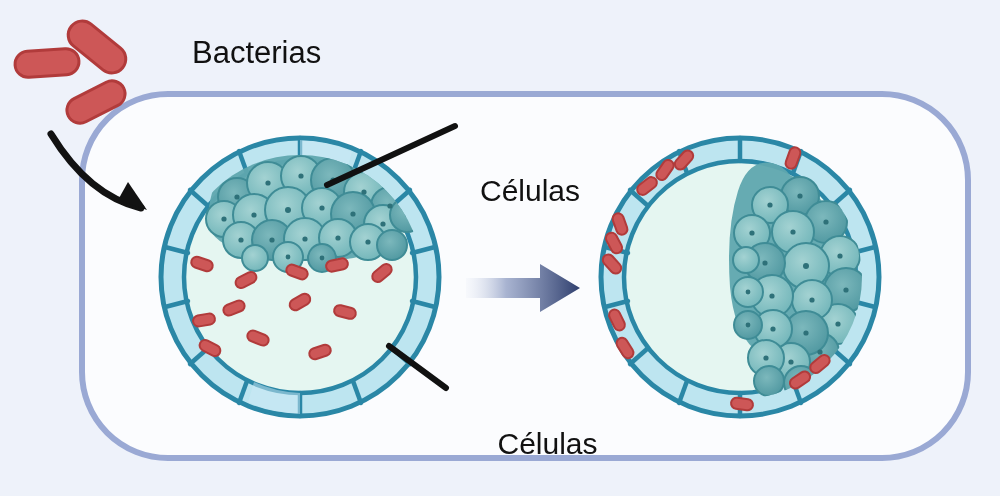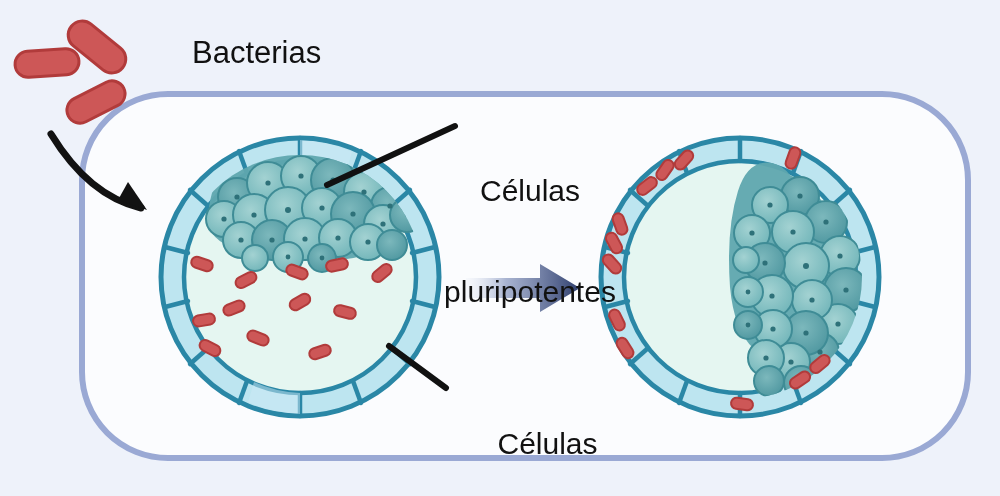--- a/index.html
+++ b/index.html
@@ -297,19 +297,18 @@
 
   <path d="M327 185 L455 126" stroke="#111111" stroke-width="6" stroke-linecap="round" fill="none"></path>
   <path d="M389 346 L446 388" stroke="#111111" stroke-width="6" stroke-linecap="round" fill="none"></path>
 
 </svg>
 
 <div class="lbl" id="label-bacterias">Bacterias</div>
 
 <div class="lbl" id="label-pluripotentes">
   <div>Células</div>
-  <div>pluripotentes</div>
 </div>
 
 <div class="lbl" id="label-epiteliales">
   <div>Células</div>
   
 </div>
 
 </body></html>

